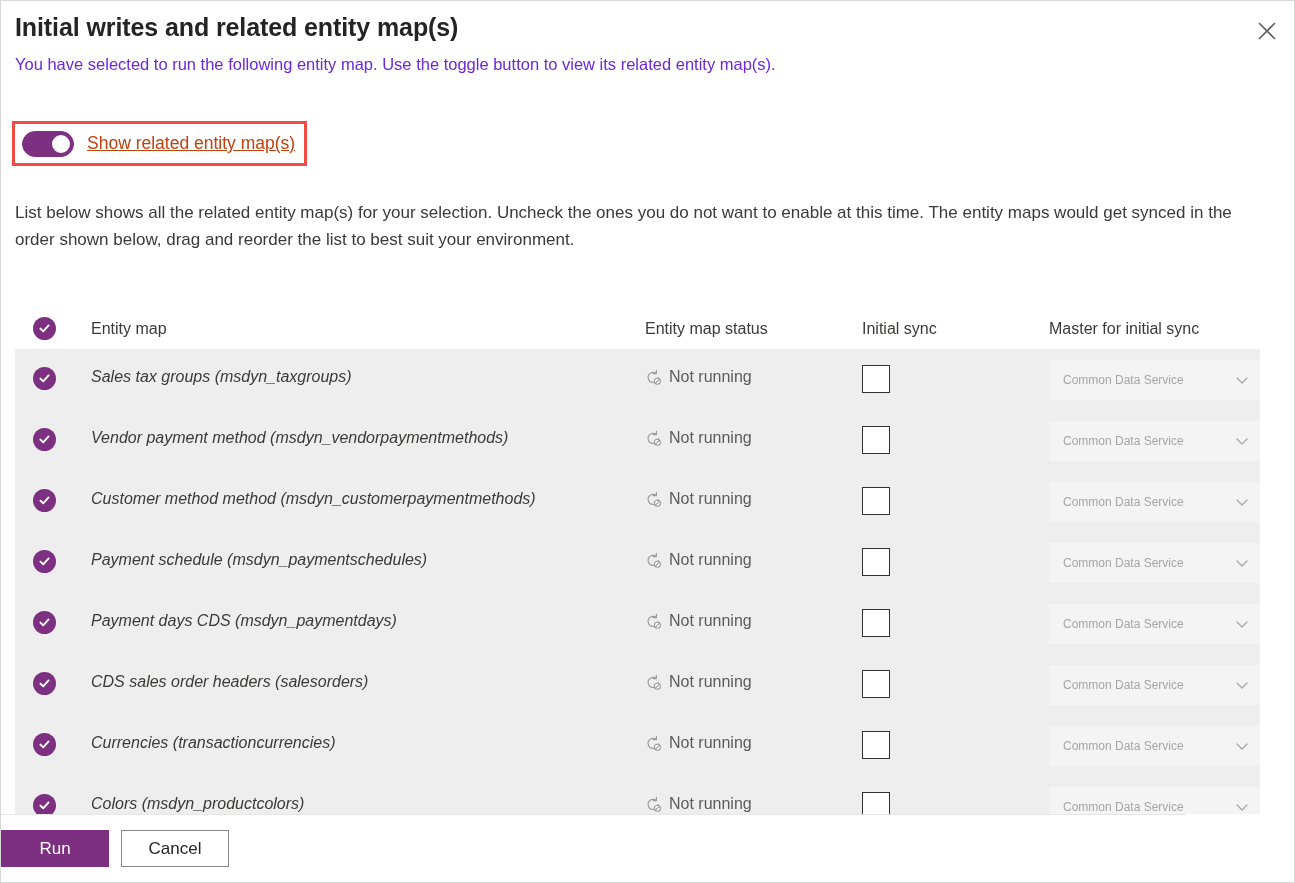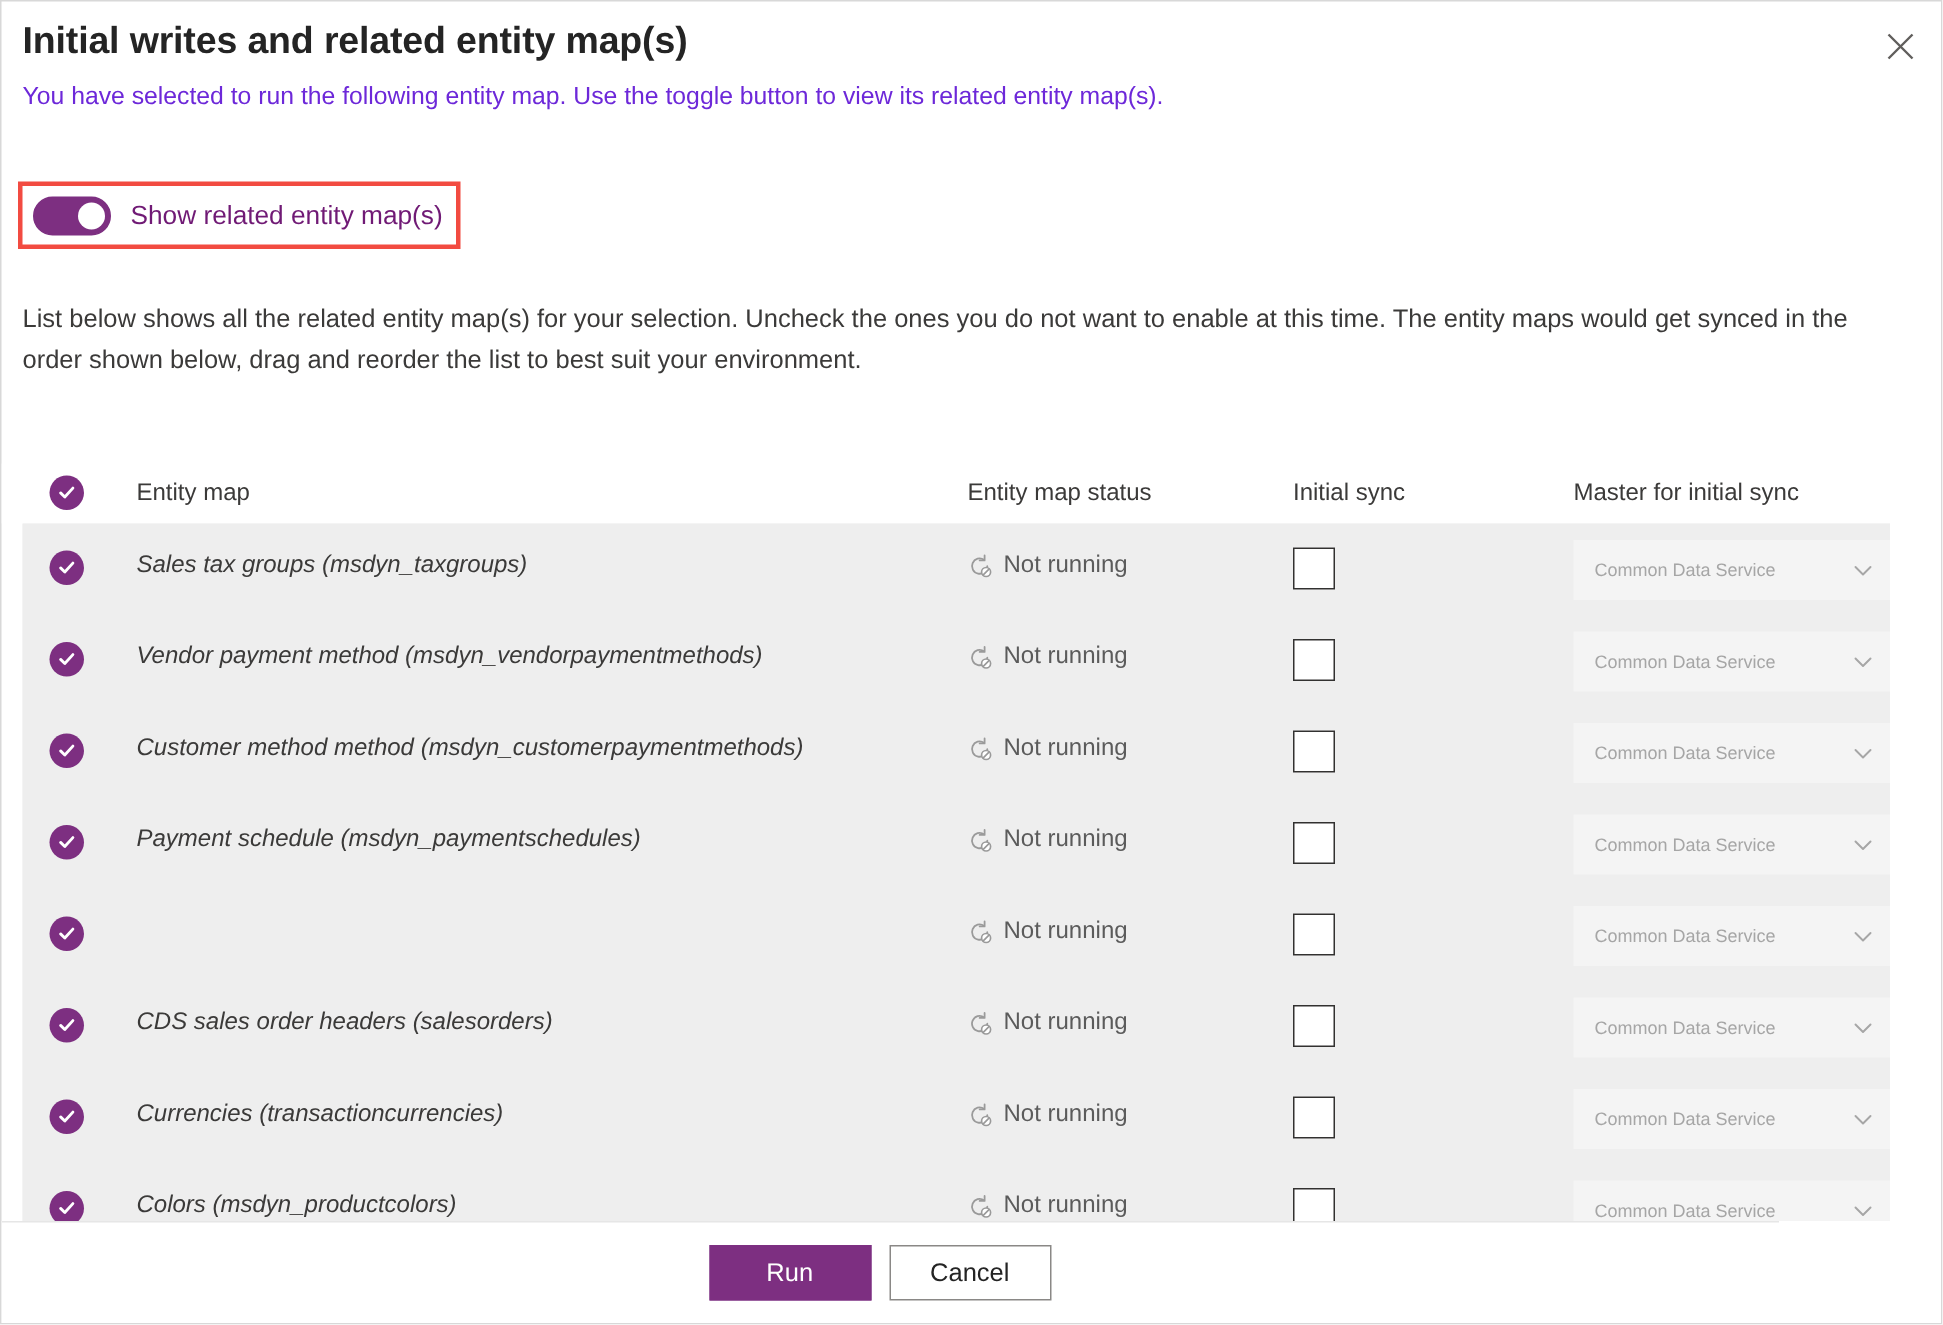--- a/index.html
+++ b/index.html
@@ -72,22 +72,23 @@
   #toggle-switch .knob {
     position: absolute;
     right: 3px; top: 3px;
     width: 18px; height: 18px;
     border-radius: 50%;
     background: #ffffff;
   }
   #toggle-label {
     margin-left: 13px;
     font-size: 17.5px;
-    color: #701a75;
-    white-space: nowrap;
+    color: #c2410c;
+    white-space: nowrap;
+    text-decoration: underline;
   }
 
   
   #list-description {
     position: absolute;
     left: 14px; top: 198px;
     width: 1245px;
     font-size: 17px;
     line-height: 27px;
     color: #3b3a39;
@@ -187,21 +188,21 @@
 
   
   #footer {
     position: absolute;
     left: 0; bottom: 0;
     width: 1185px; height: 68px;
     background: #ffffff;
     border-top: 1px solid #e6e6e6;
     display: flex;
     align-items: center;
-    justify-content: center;
+    justify-content: flex-start;
     padding-right: 14px;
   }
   #run-button {
     width: 108px; height: 37px;
     background: #7d2f81;
     color: #ffffff;
     border: 1px solid #7d2f81;
     font-size: 17px;
     font-family: "Liberation Sans", sans-serif;
     cursor: pointer;
@@ -379,20 +380,21 @@
         </div>
       </div>
       <div class="table-row">
         <div class="row-check">
           <div class="check-circle">
             <svg width="13" height="13" viewBox="0 0 13 13">
               <path d="M2.4 6.6 L5.2 9.3 L10.6 3.4" stroke="#ffffff" stroke-width="1.9" fill="none" stroke-linecap="round" stroke-linejoin="round"></path>
             </svg>
           </div>
         </div>
+        <div class="row-name">Payment days CDS (msdyn_paymentdays)</div>
         <div class="row-status">
           <span class="status-icon">
             <svg width="17" height="17" viewBox="0 0 17 17">
               <path d="M13.2 8.5 A5.1 5.1 0 1 1 11.0 4.2" stroke="#9a9a9a" stroke-width="1.2" fill="none" stroke-linecap="round"></path>
               <path d="M11.4 1.3 L11.4 4.6 L8.1 4.6" stroke="#9a9a9a" stroke-width="1.2" fill="none" stroke-linecap="round" stroke-linejoin="round"></path>
               <circle cx="12.4" cy="12.3" r="3.0" stroke="#9a9a9a" stroke-width="1.1" fill="#ffffff"></circle>
               <path d="M10.5 14.2 L14.3 10.4" stroke="#9a9a9a" stroke-width="1.1" fill="none" stroke-linecap="round"></path>
             </svg>
           </span>
           <span>Not running</span>

